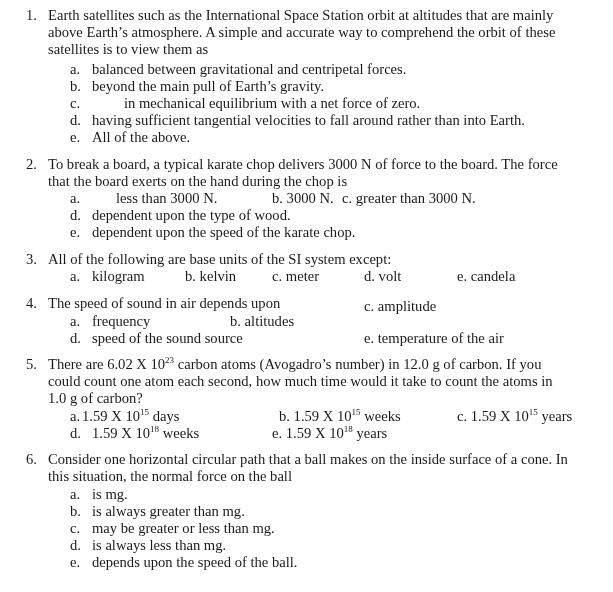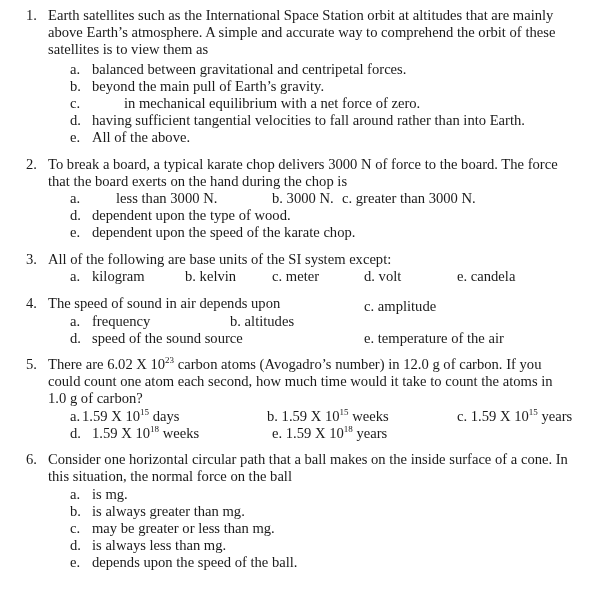--- a/index.html
+++ b/index.html
@@ -67,21 +67,21 @@
 </div>
 
 <div>
   <div class="line" style="top:356px;left:0;">
     <span class="qnum">5.</span>
     <span class="qtext"><span>There are 6.02 X 10</span><sup>23</sup><span> carbon atoms (Avogadro’s number) in 12.0 g of carbon. If you</span></span>
   </div>
   <div class="line" style="top:373px;left:48px;">could count one atom each second, how much time would it take to count the atoms in</div>
   <div class="line" style="top:390px;left:48px;">1.0 g of carbon?</div>
   <div class="line" style="top:408px;left:70px;"><span>a.</span><span style="position:absolute;left:12px;"><span>1.59 X 10</span><sup>15</sup><span> days</span></span></div>
-  <div class="line" style="top:408px;left:267px;"><span>b.</span> <span>1.59 X 10</span><sup>15</sup><span> weeks</span></div>
+  <div class="line" style="top:408px;left:279px;"><span>b.</span> <span>1.59 X 10</span><sup>15</sup><span> weeks</span></div>
   <div class="line" style="top:408px;left:457px;"><span>c.</span> <span>1.59 X 10</span><sup>15</sup><span> years</span></div>
   <div class="line" style="top:425px;left:70px;"><span>d.</span><span style="position:absolute;left:22px;"><span>1.59 X 10</span><sup>18</sup><span> weeks</span></span></div>
   <div class="line" style="top:425px;left:272px;"><span>e.</span> <span>1.59 X 10</span><sup>18</sup><span> years</span></div>
 </div>
 
 <div>
   <div class="line" style="top:451px;left:0;">
     <span class="qnum">6.</span>
     <span class="qtext">Consider one horizontal circular path that a ball makes on the inside surface of a cone. In</span>
   </div>

